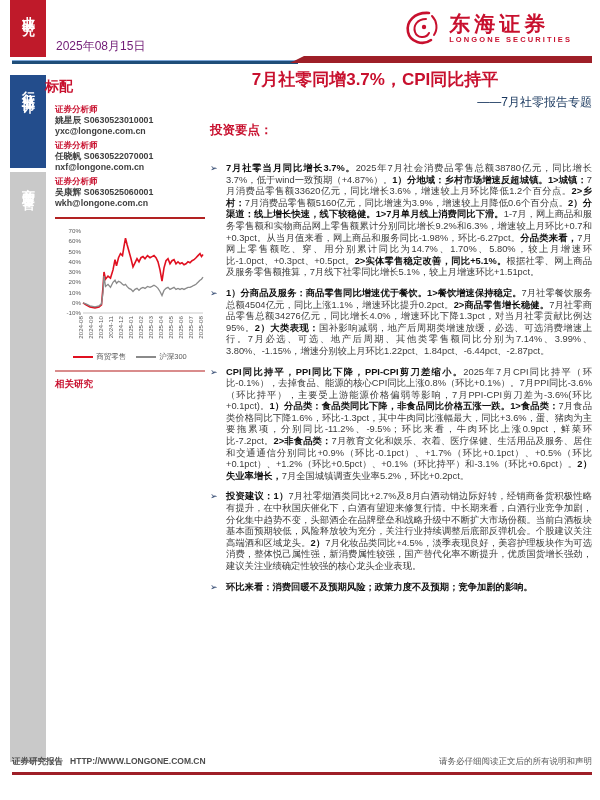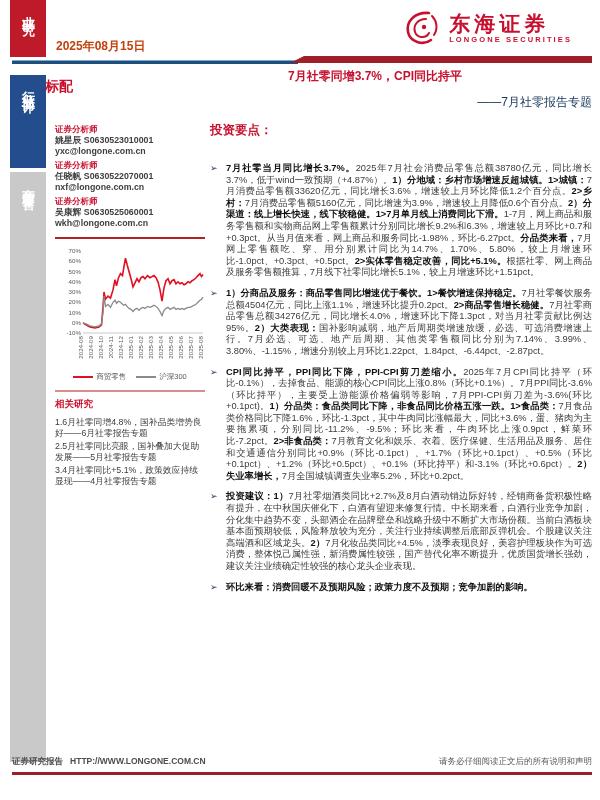--- a/index.html
+++ b/index.html
@@ -8,31 +8,31 @@
   
   .vtab{position:absolute;left:10px;width:36px;display:flex;align-items:flex-start;justify-content:center;}
   .vtab span{writing-mode:vertical-rl;color:#fff;font-weight:bold;font-size:13px;letter-spacing:3px;padding-top:6px;}
   .vtab-red{top:0;height:57px;background:#bf1a2a;}
   .vtab-blue{top:75px;height:93px;background:#234d8c;}
   .vtab-gray{top:172px;height:590px;background:#c9c9c9;}
   
   .logo{position:absolute;top:8px;right:28px;display:flex;align-items:center;gap:8px;}
   .logo-text .cn{font-size:21px;font-weight:bold;color:#c8102e;letter-spacing:4px;line-height:1.1;}
   .logo-text .en{font-size:7.5px;font-weight:bold;color:#c8102e;letter-spacing:2.1px;}
-  .date{position:absolute;left:56px;top:38px;font-size:12px;font-weight:bold;color:#c2410c;}
+  .date{position:absolute;left:56px;top:38px;font-size:12px;font-weight:normal;color:#701a75;}
   .rule-blue{position:absolute;left:12px;top:60px;width:286px;height:3px;background:#1f4e79;border-top:1px solid #7da7d9;}
   .rule-redband{position:absolute;left:290px;top:56px;width:302px;height:7px;background:#9e1f28;
                 clip-path:polygon(0 100%,14px 0,100% 0,100% 100%);}
   .rating{position:absolute;left:45px;top:78px;font-size:14px;font-weight:bold;color:#c8102e;}
   .title{position:absolute;left:150px;top:68px;width:450px;text-align:center;
-         font-size:12px;font-weight:bold;color:#c8102e;}
+         font-size:17px;font-weight:bold;color:#c8102e;}
   .subtitle{position:absolute;left:292px;top:94px;width:300px;text-align:right;padding-right:18px;
             font-size:12px;color:#17365d;}
   
-  .leftcol{position:absolute;left:55px;top:124px;width:150px;}
+  .leftcol{position:absolute;left:55px;top:104px;width:150px;}
   .analyst{margin-bottom:3px;}
   .analyst .role{color:#c8102e;font-weight:bold;font-size:8.5px;line-height:11px;}
   .analyst .line{font-size:8.8px;line-height:11px;color:#404040;font-weight:bold;}
   .hr1{border:none;border-top:2px solid #b22222;margin:8px 0 6px 0;}
   .hr2{border:none;border-top:2px solid #d98c8c;margin:8px 0 6px 0;}
   .legend{display:flex;justify-content:center;gap:10px;font-size:7.5px;color:#595959;margin-top:1px;}
   .legend .item{display:flex;align-items:center;gap:3px;}
   .legend .sw{display:inline-block;width:20px;height:2px;}
   .related-title{color:#c8102e;font-weight:bold;font-size:9.5px;margin-bottom:6px;}
   .related-item{font-size:8.8px;line-height:11px;color:#404040;margin-bottom:2px;}
@@ -138,25 +138,20 @@
           <span class="sw" style="background: rgb(224, 16, 32);"></span>
           <span>商贸零售</span>
         </span>
         <span class="item">
           <span class="sw" style="background: rgb(138, 138, 138);"></span>
           <span>沪深300</span>
         </span>
       </div>
     <hr class="hr2">
     <div class="related-title">相关研究</div>
-    <div id="related">
-        <div class="related-item">1.6月社零同增4.8%，国补品类增势良好——6月社零报告专题</div>
-        <div class="related-item">2.5月社零同比亮眼，国补叠加大促助发展——5月社零报告专题</div>
-        <div class="related-item">3.4月社零同比+5.1%，政策效应持续显现——4月社零报告专题</div>
-      </div>
   </div>
 
   <div class="maincol">
     <div class="section-title">投资要点：</div>
     <div id="points">
         <div class="point"><span class="marker">➢</span><span class="b">7月社零当月同比增长3.7%。</span><span class="n">2025年7月社会消费品零售总额38780亿元，同比增长3.7%，低于wind一致预期（+4.87%）。</span><span class="b">1）分地域：乡村市场增速反超城镇。1&gt;城镇：</span><span class="n">7月消费品零售额33620亿元，同比增长3.6%，增速较上月环比降低1.2个百分点。</span><span class="b">2&gt;乡村：</span><span class="n">7月消费品零售额5160亿元，同比增速为3.9%，增速较上月降低0.6个百分点。</span><span class="b">2）分渠道：线上增长快速，线下较稳健。1&gt;7月单月线上消费同比下滑。</span><span class="n">1-7月，网上商品和服务零售额和实物商品网上零售额累计分别同比增长9.2%和6.3%，增速较上月环比+0.7和+0.3pct。从当月值来看，网上商品和服务同比-1.98%，环比-6.27pct。</span><span class="b">分品类来看，</span><span class="n">7月网上零售额吃、穿、用分别累计同比为14.7%、1.70%、5.80%，较上月增速环比-1.0pct、+0.3pct、+0.5pct。</span><span class="b">2&gt;实体零售稳定改善，同比+5.1%。</span><span class="n">根据社零、网上商品及服务零售额推算，7月线下社零同比增长5.1%，较上月增速环比+1.51pct。</span></div>
         <div class="point"><span class="marker">➢</span><span class="b">1）分商品及服务：商品零售同比增速优于餐饮。1&gt;餐饮增速保持稳定。</span><span class="n">7月社零餐饮服务总额4504亿元，同比上涨1.1%，增速环比提升0.2pct。</span><span class="b">2&gt;商品零售增长稳健。</span><span class="n">7月社零商品零售总额34276亿元，同比增长4.0%，增速环比下降1.3pct，对当月社零贡献比例达95%。</span><span class="b">2）大类表现：</span><span class="n">国补影响减弱，地产后周期类增速放缓，必选、可选消费增速上行。7月必选、可选、地产后周期、其他类零售额同比分别为7.14%、3.99%、3.80%、-1.15%，增速分别较上月环比1.22pct、1.84pct、-6.44pct、-2.87pct。</span></div>
         <div class="point"><span class="marker">➢</span><span class="b">CPI同比持平，PPI同比下降，PPI-CPI剪刀差缩小。</span><span class="n">2025年7月CPI同比持平（环比-0.1%），去掉食品、能源的核心CPI同比上涨0.8%（环比+0.1%）。7月PPI同比-3.6%（环比持平），主要受上游能源价格偏弱等影响，7月PPI-CPI剪刀差为-3.6%(环比+0.1pct)。</span><span class="b">1）分品类：食品类同比下降，非食品同比价格五涨一跌。1&gt;食品类：</span><span class="n">7月食品类价格同比下降1.6%，环比-1.3pct，其中牛肉同比涨幅最大，同比+3.6%，蛋、猪肉为主要拖累项，分别同比-11.2%、-9.5%；环比来看，牛肉环比上涨0.9pct，鲜菜环比-7.2pct。</span><span class="b">2&gt;非食品类：</span><span class="n">7月教育文化和娱乐、衣着、医疗保健、生活用品及服务、居住和交通通信分别同比+0.9%（环比-0.1pct）、+1.7%（环比+0.1pct）、+0.5%（环比+0.1pct）、+1.2%（环比+0.5pct）、+0.1%（环比持平）和-3.1%（环比+0.6pct）。</span><span class="b">2）失业率增长，</span><span class="n">7月全国城镇调查失业率5.2%，环比+0.2pct。</span></div>
         <div class="point"><span class="marker">➢</span><span class="b">投资建议：1）</span><span class="n">7月社零烟酒类同比+2.7%及8月白酒动销边际好转，经销商备货积极性略有提升，在中秋国庆催化下，白酒有望迎来修复行情。中长期来看，白酒行业竞争加剧，分化集中趋势不变，头部酒企在品牌壁垒和战略升级中不断扩大市场份额。当前白酒板块基本面预期较低，风险释放较为充分，关注行业持续调整后底部反弹机会。个股建议关注高端酒和区域龙头。</span><span class="b">2）</span><span class="n">7月化妆品类同比+4.5%，淡季表现良好，美容护理板块作为可选消费，整体悦己属性强，新消费属性较强，国产替代化率不断提升，优质国货增长强劲，建议关注业绩确定性较强的核心龙头企业表现。</span></div>
         <div class="point"><span class="marker">➢</span><span class="b">环比来看：</span><span class="b">消费回暖不及预期风险；政策力度不及预期；竞争加剧的影响。</span></div>

